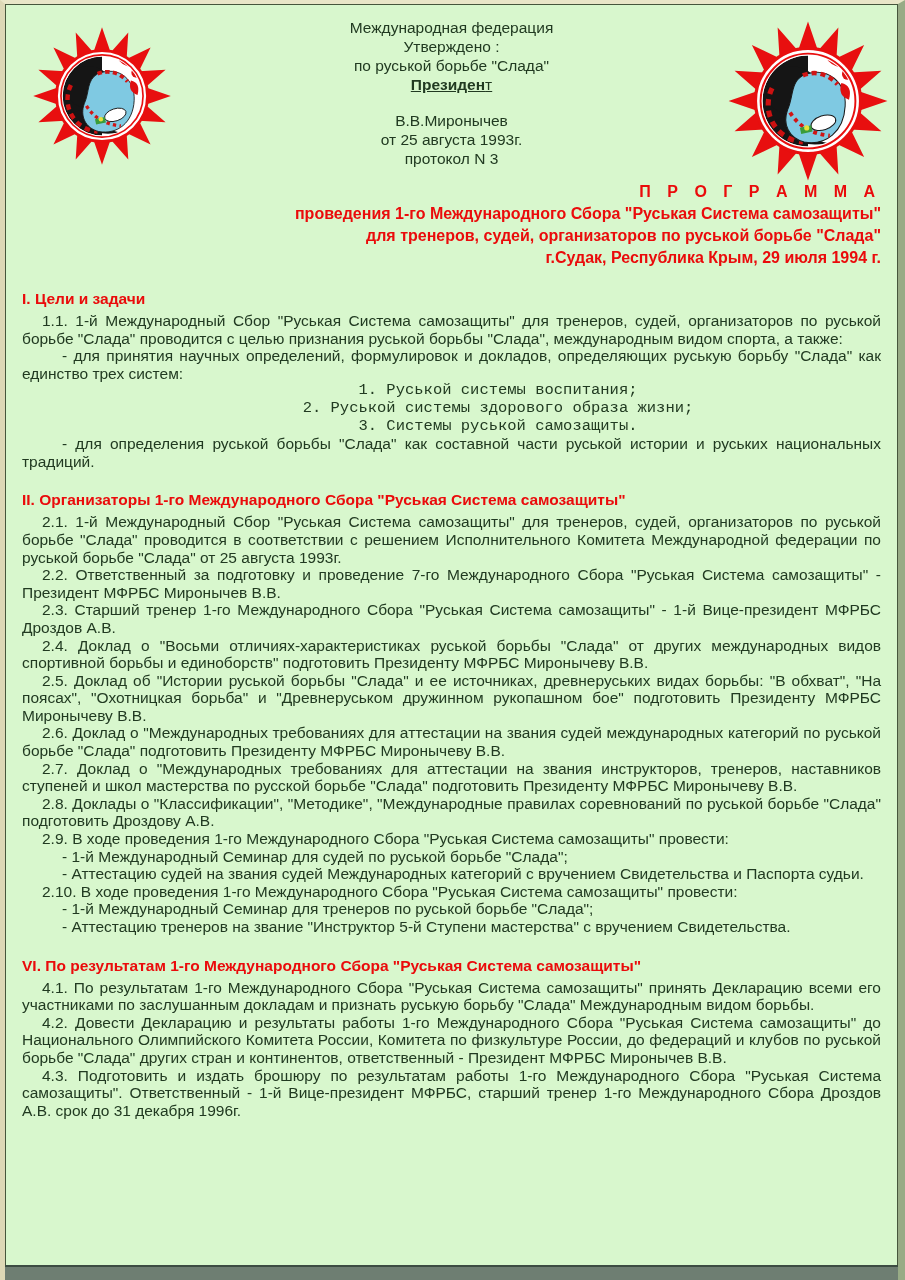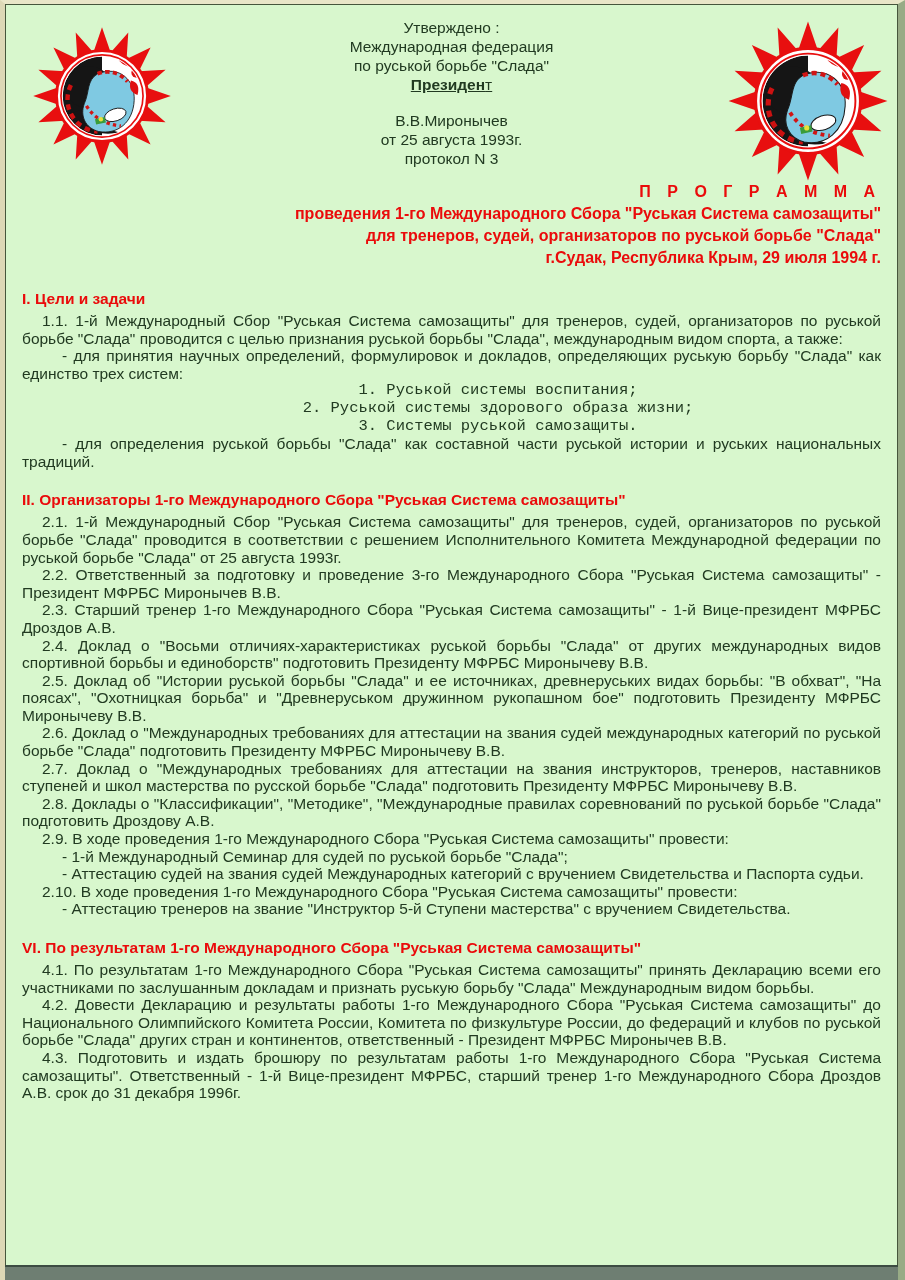--- a/index.html
+++ b/index.html
@@ -83,22 +83,22 @@
   </div>
   <div class="emblem right">
     <svg width="100%" height="100%" viewBox="0 0 128 128">
         <use href="#emblem"></use>
       </svg>
   </div>
 
   <div class="content">
 
     <div class="hdr">
+      <div>Международная федерация</div>
       <div>Утверждено :</div>
-      <div>Международная федерация</div>
       <div>по руськой борьбе "Слада"</div>
       <div class="president"><span>Президен</span><span class="tail">т</span></div>
       <div class="gap"></div>
       <div>В.В.Миронычев</div>
       <div>от 25 августа 1993г.</div>
       <div>протокол N 3</div>
     </div>
 
     <div class="title">
       <div class="t1">П Р О Г Р А М М А</div>
@@ -113,31 +113,32 @@
       <div class="p dash">- для принятия научных определений, формулировок и докладов,  определяющих руськую борьбу "Слада" как единство трех систем:</div>
       <div class="p list">1. Руськой системы воспитания;</div>
       <div class="p list">2. Руськой системы здорового образа жизни;</div>
       <div class="p list">3. Системы руськой самозащиты.</div>
       <div class="p dash">- для определения руськой  борьбы "Слада" как составной  части руськой истории и руських национальных традиций.</div>
     </div>
 
     <div class="sec">
       <div class="sec-h">II. Организаторы 1-го Международного Сбора  "Руськая Система самозащиты"</div>
       <div class="p">2.1.  1-й  Международный  Сбор  "Руськая  Система  самозащиты"  для  тренеров,  судей, организаторов  по  руськой  борьбе  "Слада"  проводится  в  соответствии  с  решением Исполнительного Комитета Международной федерации по руськой борьбе "Слада" от 25 августа 1993г.</div>
-      <div class="p">2.2. Ответственный за подготовку и проведение 3-го  Международного  Сбора  "Руськая  Система самозащиты"   -  Президент МФРБС Миронычев В.В.</div>
+      <div class="p">2.2. Ответственный за подготовку и проведение 7-го  Международного  Сбора  "Руськая  Система самозащиты"   -  Президент МФРБС Миронычев В.В.</div>
       <div class="p">2.3.  Старший  тренер  1-го  Международного Сбора "Руськая Система  самозащиты"   - 1-й Вице-президент МФРБС Дроздов А.В.</div>
       <div class="p">2.4.  Доклад  о  "Восьми  отличиях-характеристиках  руськой  борьбы   "Слада" от  других международных  видов спортивной  борьбы и  единоборств"   подготовить Президенту МФРБС Миронычеву В.В.</div>
       <div class="p">2.5. Доклад  об "Истории  руськой борьбы "Слада" и ее  источниках, древнеруських видах  борьбы: "В  обхват", "На  поясах", "Охотницкая  борьба" и  "Древнеруськом  дружинном рукопашном бое" подготовить Президенту МФРБС Миронычеву В.В.</div>
       <div class="p">2.6.  Доклад  о  "Международных  требованиях  для  аттестации  на  звания судей  международных категорий  по  руськой  борьбе  "Слада"  подготовить Президенту МФРБС Миронычеву В.В.</div>
       <div class="p">2.7.  Доклад о "Международных требованиях для аттестации на  звания инструкторов,   тренеров, наставников  ступеней  и  школ мастерства по русской борьбе "Слада" подготовить Президенту МФРБС Миронычеву В.В.</div>
       <div class="p">2.8.  Доклады  о  "Классификации",  "Методике",  "Международные  правилах соревнований по руськой  борьбе "Слада"  подготовить  Дроздову А.В.</div>
       <div class="p">2.9. В ходе проведения 1-го Международного Сбора "Руськая  Система  самозащиты"    провести:</div>
       <div class="p dash">- 1-й  Международный  Семинар  для  судей  по руськой борьбе  "Слада";</div>
       <div class="p dash">- Аттестацию судей на звания судей Международных категорий  с вручением Свидетельства и Паспорта  судьи.</div>
       <div class="p">2.10. В ходе проведения 1-го Международного Сбора "Руськая Система  самозащиты"    провести:</div>
+      <div class="p dash">- 1-й  Международный Семинар  для тренеров  по руськой борьбе  "Слада";</div>
       <div class="p dash">-  Аттестацию  тренеров  на  звание  "Инструктор  5-й Ступени  мастерства" с вручением Свидетельства.</div>
     </div>
 
 
     <div class="sec">
       <div class="sec-h">VI. По результатам 1-го Международного Сбора  "Руськая Система самозащиты"</div>
       <div class="p">4.1.  По  результатам  1-го  Международного Сбора "Руськая Система  самозащиты"     принять Декларацию всеми его участниками  по заслушанным  докладам  и  признать  руськую  борьбу  "Слада" Международным видом борьбы.</div>
       <div class="p">4.2. Довести  Декларацию и  результаты работы  1-го Международного Сбора  "Руськая  Система самозащиты"     до Национального Олимпийского Комитета России, Комитета по физкультуре России, до федераций и клубов по руськой борьбе "Слада" других  стран и  континентов,   ответственный  - Президент МФРБС Миронычев В.В.</div>
       <div class="p">4.3.  Подготовить  и  издать  брошюру  по  результатам работы 1-го Международного    Сбора "Руськая  Система  самозащиты". Ответственный - 1-й  Вице-президент МФРБС, старший  тренер 1-го Международного Сбора Дроздов А.В. срок до 31 декабря 1996г.</div>
     </div>

